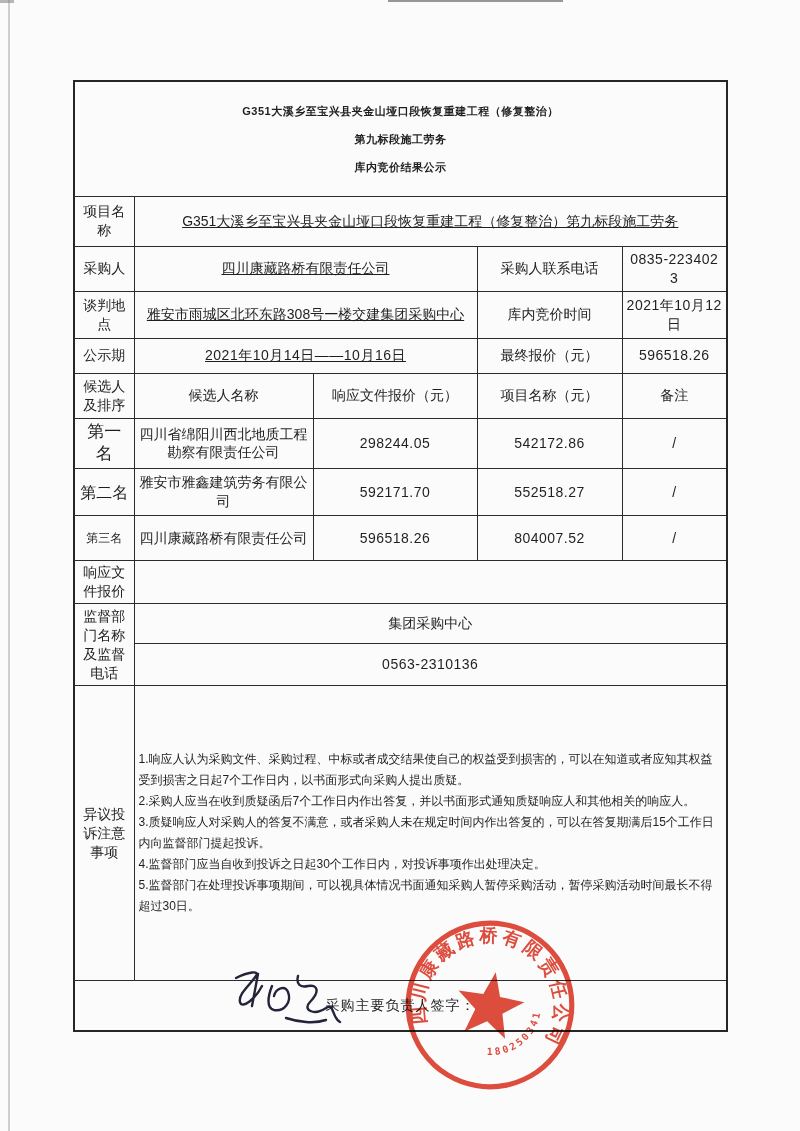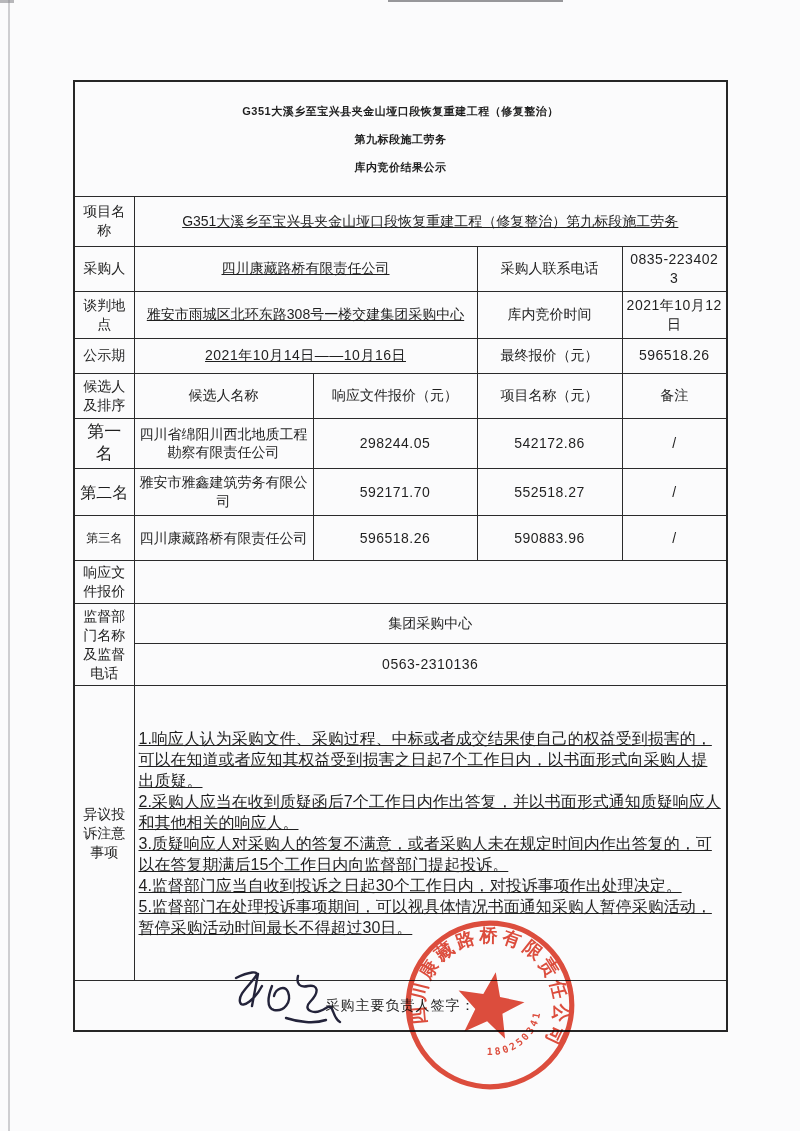--- a/index.html
+++ b/index.html
@@ -46,21 +46,21 @@
   td.lbl{padding:2px 3px;}
   td.left{text-align:left;padding-left:8px;text-decoration:underline;}
   .title-cell{border:1.5px solid #2b2b2b;}
   .title-line{
     font-size:11px;font-weight:bold;line-height:28px;
     letter-spacing:.5px;text-align:center;
   }
   .num{letter-spacing:.5px;}
   .objection-cell{text-align:left;padding:10px 12px;}
   .objection-item{
-    font-size:16px;line-height:21px;text-align:left;text-decoration:underline;
+    font-size:12px;line-height:21px;text-align:left;
   }
   .objection-list{margin:0 auto;}
   .sig-cell{position:relative;text-align:left;padding-left:8px;font-size:15px;}
   .sig-label{letter-spacing:1px;}
   .candidate-name{font-size:13px;}
   .seal-wrap{
     position:absolute;left:402px;top:917px;width:176px;height:176px;
     transform:rotate(10deg);
     mix-blend-mode:multiply;
     opacity:.9;
@@ -144,21 +144,21 @@
       <td class="candidate-name">雅安市雅鑫建筑劳务有限公司</td>
       <td class="num">592171.70</td>
       <td class="num">552518.27</td>
       <td>/</td>
     </tr>
 
     <tr style="height:45px">
       <td class="lbl" style="font-size:12px">第三名</td>
       <td class="candidate-name">四川康藏路桥有限责任公司</td>
       <td class="num">596518.26</td>
-      <td class="num">590883.96</td>
+      <td class="num">804007.52</td>
       <td>/</td>
     </tr>
 
     <tr style="height:38px">
       <td class="lbl">响应文件报价</td>
       <td colspan="4"></td>
     </tr>
 
     <tr style="height:40px">
       <td class="lbl" rowspan="2">监督部门名称及监督电话</td>

